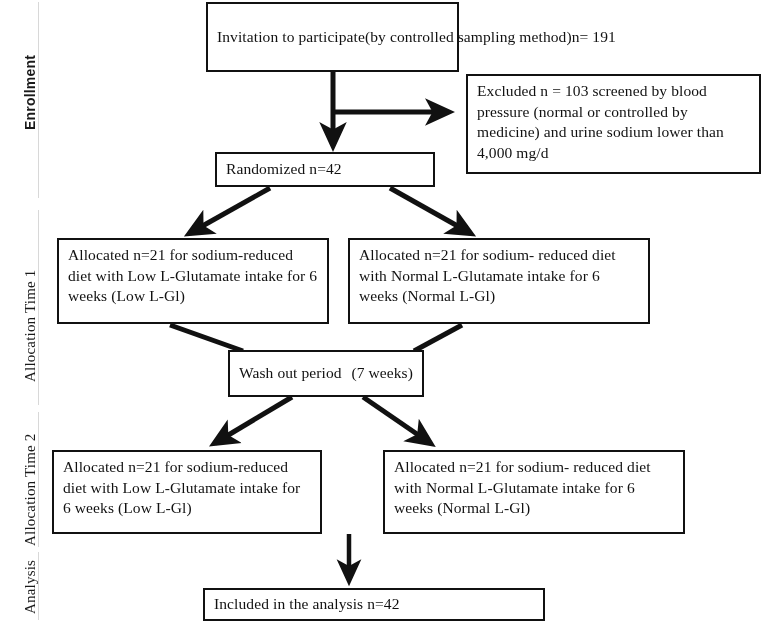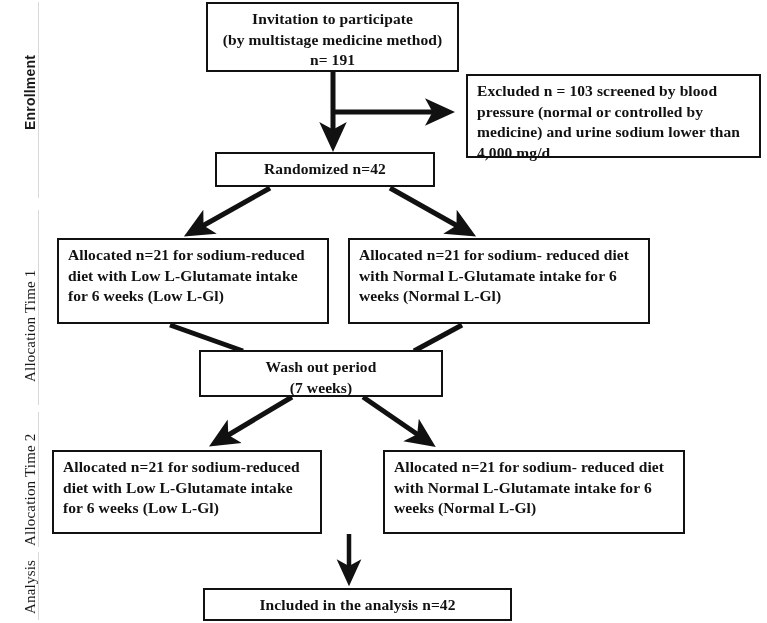--- a/index.html
+++ b/index.html
@@ -27,23 +27,22 @@
   .box {
     position: absolute;
     box-sizing: border-box;
     border: 2px solid #111111;
     background: #ffffff;
     font-size: 15.5px;
     line-height: 1.33;
     letter-spacing: 0.1px;
     padding: 5px 9px;
     display: flex;
-    flex-direction: column;
+    flex-direction: row;
     justify-content: space-between;
-    font-weight: bold;
   }
   .box.center { text-align: center; align-items: center; }
   .box.left   { text-align: left;   align-items: flex-start; }
   .box .ln { display: block; white-space: pre; }
   .box.left .ln { white-space: normal; }
 
   .stage-label {
     position: absolute;
     font-size: 15px;
     color: #1a1a1a;
@@ -118,50 +117,50 @@
       <line x1="363" y1="397" x2="430" y2="443" stroke="#111111" stroke-width="5" marker-end="url(#ah)"></line>
     </g>
 
     <g>
       <line x1="349" y1="534" x2="349" y2="580" stroke="#111111" stroke-width="4.5" marker-end="url(#ah)"></line>
     </g>
   </svg>
 
   <div class="box center" style="left:206px; top:2px; width:253px; height:70px;">
     <span class="ln">Invitation to participate</span>
-    <span class="ln">(by multistage medicine method)</span>
+    <span class="ln">(by controlled sampling method)</span>
     <span class="ln">n= 191</span>
   </div>
 
-  <div class="box left" style="left:466px; top:74px; width:295px; height:84px;">
+  <div class="box left" style="left:466px; top:74px; width:295px; height:100px;">
     <span class="ln">Excluded n = 103 screened by blood pressure (normal or controlled by medicine) and urine sodium lower than 4,000 mg/d</span>
   </div>
 
   <div class="box center" style="left:215px; top:152px; width:220px; height:35px;">
     <span class="ln">Randomized n=42</span>
   </div>
 
   <div class="box left" style="left:57px; top:238px; width:272px; height:86px;">
     <span class="ln">Allocated n=21 for sodium-reduced diet with Low L-Glutamate intake for 6 weeks (Low L-Gl)</span>
   </div>
 
   <div class="box left" style="left:348px; top:238px; width:302px; height:86px;">
     <span class="ln">Allocated n=21 for sodium- reduced diet with Normal L-Glutamate intake for 6 weeks (Normal L-Gl)</span>
   </div>
 
-  <div class="box center" style="left:199px; top:350px; width:244px; height:47px;">
+  <div class="box center" style="left:228px; top:350px; width:196px; height:47px;">
     <span class="ln">Wash out period</span>
     <span class="ln">(7 weeks)</span>
   </div>
 
   <div class="box left" style="left:52px; top:450px; width:270px; height:84px;">
     <span class="ln">Allocated n=21 for sodium-reduced diet with Low L-Glutamate intake for 6 weeks (Low L-Gl)</span>
   </div>
 
   <div class="box left" style="left:383px; top:450px; width:302px; height:84px;">
     <span class="ln">Allocated n=21 for sodium- reduced diet with Normal L-Glutamate intake for 6 weeks (Normal L-Gl)</span>
   </div>
 
-  <div class="box center" style="left:203px; top:588px; width:309px; height:33px;">
+  <div class="box center" style="left:203px; top:588px; width:342px; height:33px;">
     <span class="ln">Included in the analysis n=42</span>
   </div>
 
 </div>
 
 </body></html>

